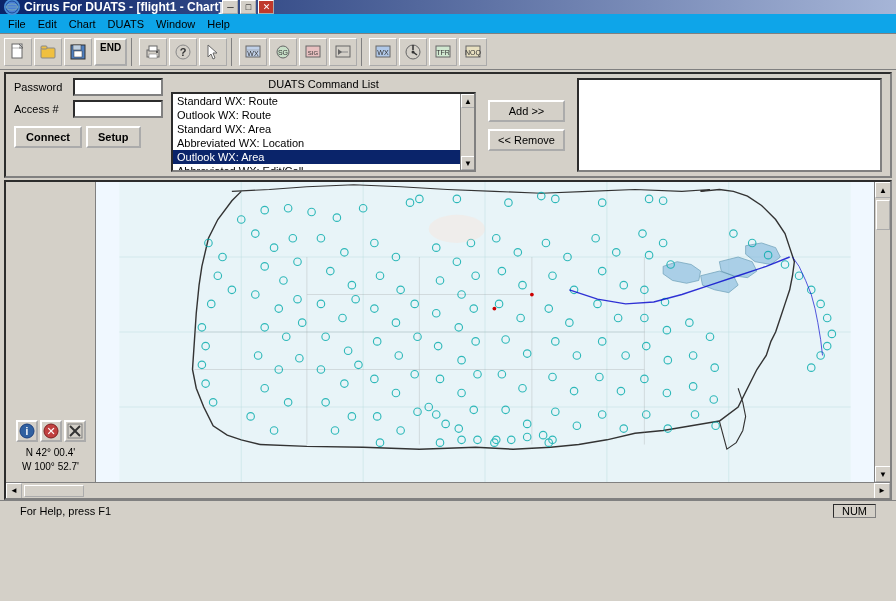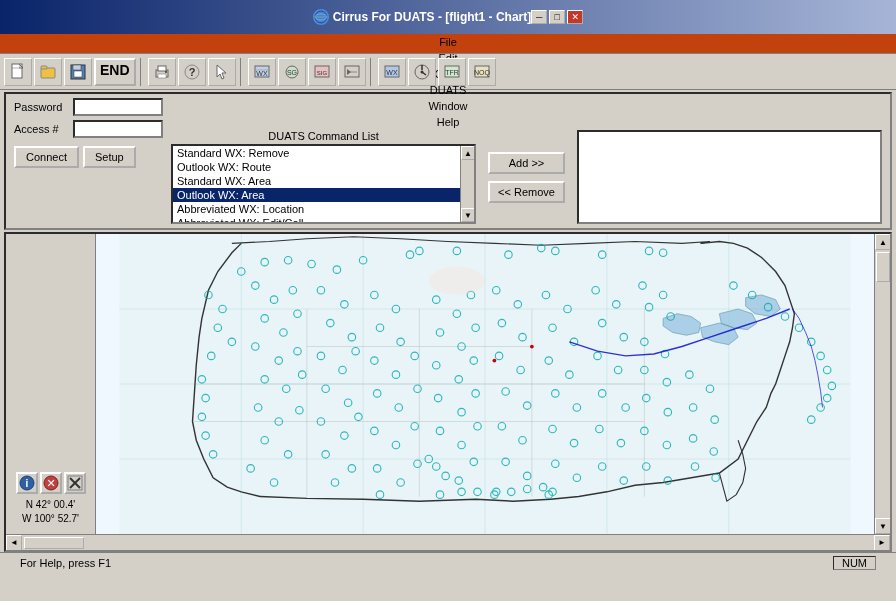--- a/index.html
+++ b/index.html
@@ -2,47 +2,46 @@
 <html><head>
   <meta charset="utf-8">
   <style>
     * { margin: 0; padding: 0; box-sizing: border-box; }
     body { font-family: 'Arial', sans-serif; font-size: 11px; background: #d4d0c8; width: 896px; height: 601px; overflow: hidden; }
 
     
     .title-bar {
       background: linear-gradient(to right, #0a246a, #a6b5d7);
       color: white;
-      height: 34px;
+      height: 14px;
       display: flex;
       align-items: center;
-      justify-content: center;
+      justify-content: flex-start;
       padding: 0 4px;
       user-select: none;
     }
     .title-bar-left { display: flex; align-items: center; gap: 4px; }
     .title-bar-icon { width: 16px; height: 16px; background: #4a90d9; border-radius: 50%; display: flex; align-items: center; justify-content: center; font-size: 9px; color: white; }
     .title-bar-text { font-size: 12px; font-weight: bold; }
     .title-bar-buttons { display: flex; gap: 2px; }
     .title-btn {
       width: 16px; height: 14px; background: #d4d0c8; border: 1px outset #fff;
       display: flex; align-items: center; justify-content: center; font-size: 9px; cursor: pointer;
       color: #000;
     }
     .title-btn.close { background: #c0392b; color: white; }
 
     
     .menu-bar {
-      background: #c2410c;
+      background: #0ea5e9;
       height: 20px;
       display: flex;
       align-items: center;
       border-bottom: 1px solid #808080;
       padding: 0 2px;
-      flex-direction: column;
     }
     .menu-item {
       padding: 2px 6px;
       font-size: 11px;
       cursor: pointer;
       color: #000;
     }
 
     
     .toolbar {
@@ -97,29 +96,29 @@
       font-size: 11px;
       padding: 0 2px;
     }
     .btn-connect, .btn-setup {
       height: 22px;
       background: #d4d0c8;
       border: 2px outset #fff;
       font-size: 11px;
       padding: 0 10px;
       cursor: pointer;
+      font-weight: bold;
     }
     .buttons-row { display: flex; gap: 4px; margin-top: 4px; }
 
     
     .command-section {
       display: flex;
       flex: 1;
       gap: 8px;
-      margin-top: 32px;
     }
     .command-list-container {
       display: flex;
       flex-direction: column;
       flex: 1;
     }
     .section-title {
       text-align: center;
       font-size: 11px;
       margin-bottom: 2px;
@@ -250,21 +249,21 @@
       font-size: 11px;
       text-align: right;
     }
 
     
     .map-svg {
       position: absolute;
       top: 0; left: 0;
       width: 100%; height: 100%;
     }
-    .tb-end { font-size: 14px; font-weight: bold; border: 2px outset #fff; background: #d4d0c8; padding: 2px 4px; height: 28px; cursor: pointer; }
+    .tb-end { font-size: 10px; font-weight: bold; border: 2px outset #fff; background: #d4d0c8; padding: 2px 4px; height: 28px; cursor: pointer; }
   </style>
 </head>
 <body>
 
 <div class="title-bar">
   <div class="title-bar-left">
     <div class="title-bar-icon">
       <svg width="14" height="14" viewBox="0 0 14 14">
         <circle cx="7" cy="7" r="6" fill="#4a7fd4" stroke="#1a4a9a" stroke-width="1"></circle>
         <ellipse cx="7" cy="7" rx="6" ry="3" fill="none" stroke="#7ab" stroke-width="1"></ellipse>
@@ -414,25 +413,25 @@
       <div class="buttons-row">
         <button class="btn-connect">Connect</button>
         <button class="btn-setup">Setup</button>
       </div>
     </div>
 
     <div class="command-section">
       <div class="command-list-container">
         <div class="section-title">DUATS Command List</div>
         <div class="list-box" style="position:relative;">
-          <div class="list-item">Standard WX: Remove</div>
+          <div class="list-item">Standard WX: Route</div>
           <div class="list-item">Outlook WX: Route</div>
           <div class="list-item">Standard WX: Area</div>
+          <div class="list-item">Abbreviated WX: Location</div>
           <div class="list-item selected">Outlook WX: Area</div>
-          <div class="list-item">Abbreviated WX: Location</div>
           <div class="list-item">Abbreviated WX: Edit/Coll.</div>
 
           <div style="position:absolute;right:0;top:0;width:14px;height:100%;background:#d4d0c8;border-left:1px solid #808080;display:flex;flex-direction:column;">
             <div style="width:14px;height:14px;background:#d4d0c8;border:1px outset #fff;display:flex;align-items:center;justify-content:center;font-size:8px;cursor:pointer;">▲</div>
             <div style="flex:1;background:#d4d0c8;"></div>
             <div style="width:14px;height:14px;background:#d4d0c8;border:1px outset #fff;display:flex;align-items:center;justify-content:center;font-size:8px;cursor:pointer;">▼</div>
           </div>
         </div>
       </div>
 

